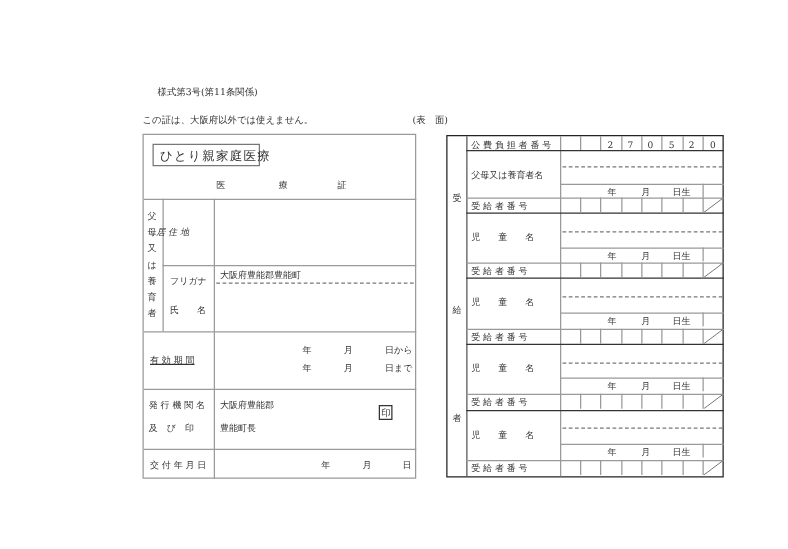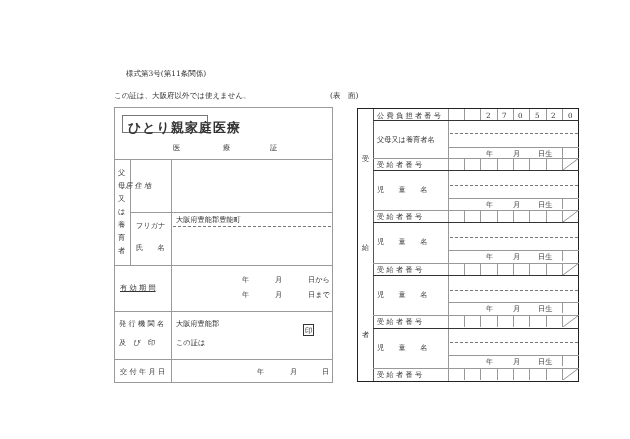--- a/index.html
+++ b/index.html
@@ -24,21 +24,21 @@
 </style>
 </head>
 <body>
 
 <div class="abs t hdr" style="left:114px;top:70px;margin-left:12px;">様式第3号(第11条関係)</div>
 <div class="abs t hdr" style="left:114px;top:92px;">この証は、大阪府以外では使えません。</div>
 <div class="abs t hdr" style="left:330px;top:92px;">(表　面)</div>
 
 <div id="left">
   <div class="box" style="left:7px;top:7px;width:86px;height:18px;">
-    <span class="t abs" style="left:5px;top:5px;font-size:13px;letter-spacing:1px;font-weight:bold;">ひとり親家庭医療</span>
+    <span class="t abs" style="left:5px;top:5px;font-size:10px;letter-spacing:1px;">ひとり親家庭医療</span>
   </div>
   <span class="t abs" style="left:58px;top:36px;">医</span>
   <span class="t abs" style="left:108px;top:36px;">療</span>
   <span class="t abs" style="left:155px;top:36px;">証</span>
 
   <div class="hl" style="left:0;width:218px;top:51px;"></div>
   <div class="hl" style="left:15px;width:203px;top:104px;"></div>
   <div class="hl" style="left:0;width:218px;top:157px;"></div>
   <div class="hl" style="left:0;width:218px;top:203px;"></div>
   <div class="hl" style="left:0;width:218px;top:251px;"></div>
@@ -52,35 +52,35 @@
     <div class="t" style="height:13px;">母</div>
     <div class="t" style="height:13px;">又</div>
     <div class="t" style="height:13px;">は</div>
     <div class="t" style="height:13px;">養</div>
     <div class="t" style="height:13px;">育</div>
     <div class="t" style="height:13px;">者</div>
   </div>
 
   <span class="t abs" style="left:10px;top:74px;font-style:italic;">居 住 地</span>
   <span class="t abs" style="left:61px;top:60px;margin-top:48px;">大阪府豊能郡豊能町</span>
-  <span class="t abs" style="left:21px;top:114px;">フリガナ</span>
+  <span class="t abs" style="left:21px;top:114px;font-family:Liberation Serif, serif;">フリガナ</span>
   <span class="t abs" style="left:21px;top:136px;">氏　　名</span>
 
   <span class="t abs" style="left:5px;top:176px;text-decoration:underline;">有 効 期 間</span>
   <span class="t abs" style="left:127px;top:168px;">年</span>
   <span class="t abs" style="left:160px;top:168px;">月</span>
   <span class="t abs" style="left:193px;top:168px;">日から</span>
   <span class="t abs" style="left:127px;top:183px;">年</span>
   <span class="t abs" style="left:160px;top:183px;">月</span>
   <span class="t abs" style="left:193px;top:183px;">日まで</span>
 
   <span class="t abs" style="left:4px;top:212px;">発 行 機 関 名</span>
   <span class="t abs" style="left:4px;top:231px;">及　び　印</span>
   <span class="t abs" style="left:61px;top:212px;text-align:right;">大阪府豊能郡</span>
-  <span class="t abs" style="left:61px;top:231px;">この証は</span>
+  <span class="t abs" style="left:61px;top:231px;">豊能町長</span>
   <div class="box" style="left:188px;top:216px;width:11px;height:12px;border-color:#333;">
     <span class="t abs" style="left:1px;top:2px;font-size:7.5px;">印</span>
   </div>
 
   <span class="t abs" style="left:5px;top:260px;">交 付 年 月 日</span>
   <span class="t abs" style="left:142px;top:260px;">年</span>
   <span class="t abs" style="left:175px;top:260px;">月</span>
   <span class="t abs" style="left:207px;top:260px;">日</span>
 </div>
 

